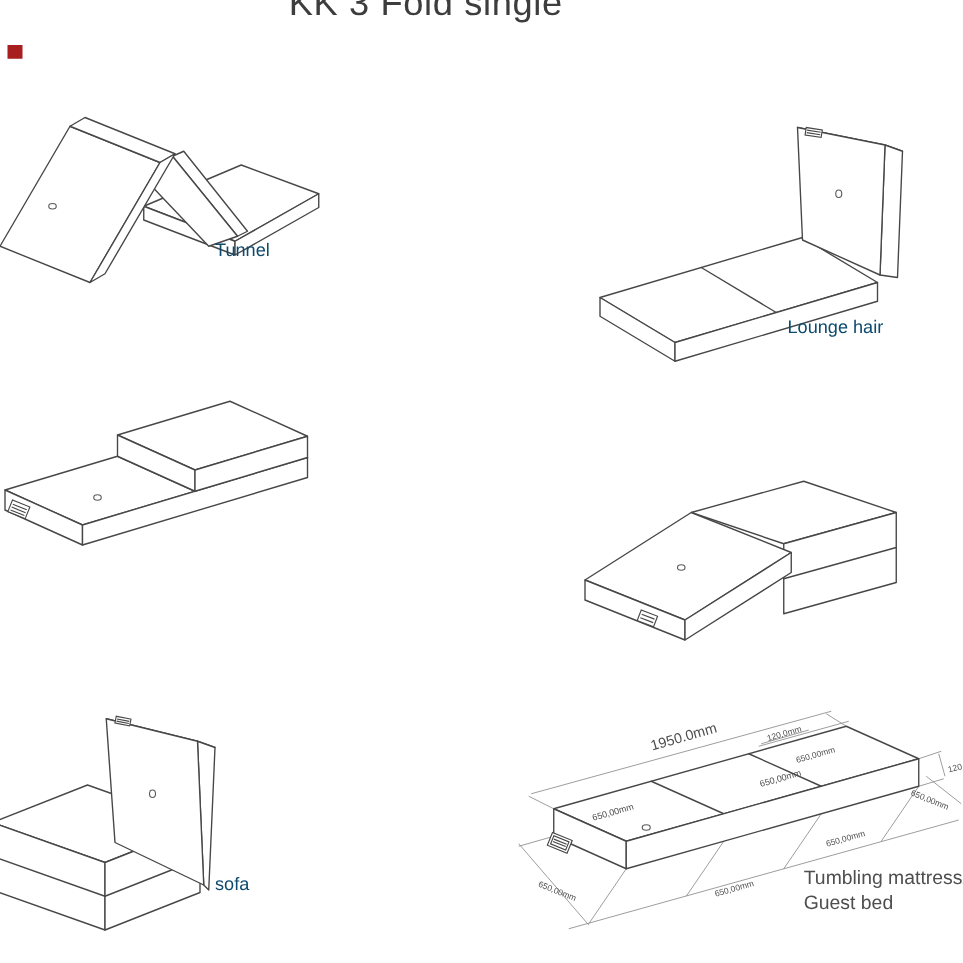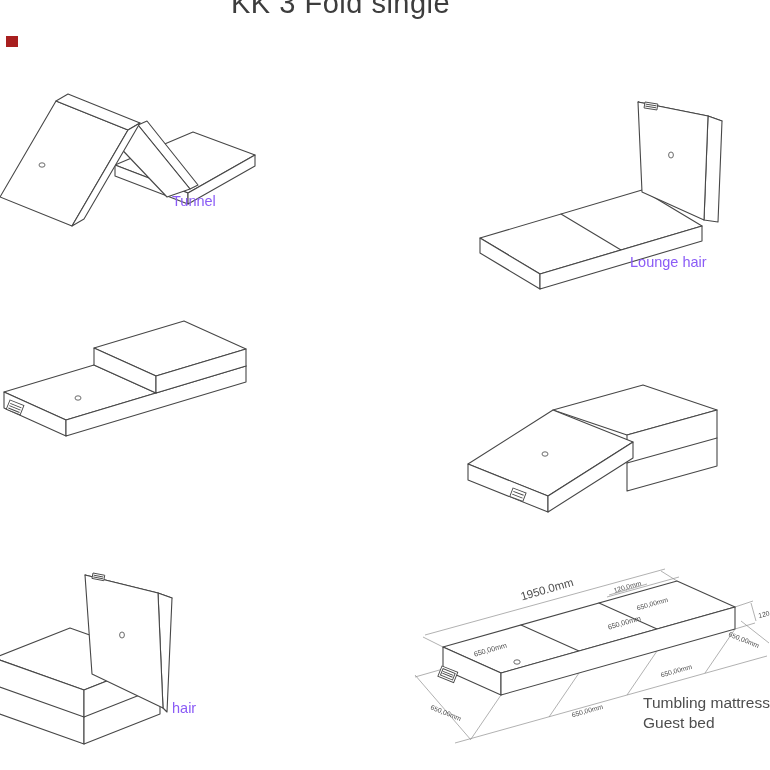--- a/index.html
+++ b/index.html
@@ -4,21 +4,21 @@
 <style>
   html,body{margin:0;padding:0;}
   body{width:770px;height:770px;background:#ffffff;overflow:hidden;
        font-family:"Liberation Sans","DejaVu Sans",sans-serif;}
   .canvas{position:relative;width:770px;height:770px;background:#fff;overflow:hidden;padding-left:28px;}
   .page-title{position:absolute;top:-13px;left:231px;font-size:29px;font-weight:400;
               color:#3d3d3d;letter-spacing:.5px;white-space:nowrap;}
   .marker{position:absolute;left:6px;top:36px;width:12px;height:11px;background:#a81f1f;}
   .fig{position:absolute;}
   .fig svg{display:block;overflow:visible;}
-  .fig-label{position:absolute;font-size:14.5px;color:#8b5cf6;white-space:nowrap;}
+  .fig-label{position:absolute;font-size:14.5px;color:#0c4a6e;white-space:nowrap;}
   .big-label{position:absolute;font-size:15.5px;color:#4e4e4e;line-height:20px;white-space:nowrap;}
   svg .face{fill:#ffffff;stroke:#474747;stroke-width:1.1;stroke-linejoin:round;}
   svg .ln{fill:none;stroke:#474747;stroke-width:1.1;stroke-linecap:round;}
   svg .dim{fill:none;stroke:#8f8f8f;stroke-width:.7;}
   svg .dimtxt{fill:#4e4e4e;font-family:"Liberation Sans",sans-serif;}
   svg .omark{fill:none;stroke:#5a5a5a;stroke-width:.9;}
   svg .tag rect{fill:#fff;stroke:#474747;stroke-width:.9;}
   svg .tag line{stroke:#474747;stroke-width:.9;}
 </style>
 </head>
@@ -131,21 +131,21 @@
         <polygon class="face" points="158,53 172,58 167,172 163,168"></polygon>
         <polygon class="face" points="85,35 158,53 163,168 92,134"></polygon>
         <g class="tag" transform="translate(93,33) rotate(11)">
           <rect x="0" y="0" width="12" height="5.5"></rect>
           <line x1="1" y1="2" x2="11" y2="2"></line>
             <line x1="1" y1="3.8" x2="11" y2="3.8"></line>
         </g>
         <ellipse class="omark" cx="122" cy="95" rx="2.4" ry="3"></ellipse>
       </g>
     </svg>
-    <div class="fig-label" style="left:172px;top:160px">hair</div>
+    <div class="fig-label" style="left:172px;top:160px">sofa</div>
   </div>
 
   <div class="fig" style="left:415px;top:575px;width:355px;height:185px">
     <svg width="355" height="185" viewBox="0 0 355 185">
 
       <g>
         <line class="dim" x1="28" y1="72" x2="8" y2="62"></line>
         <line class="dim" x1="262" y1="6" x2="246" y2="-4"></line>
         <line class="dim" x1="10" y1="60" x2="250" y2="-6"></line>
         <line class="dim" x1="194" y1="20" x2="232" y2="9"></line>

